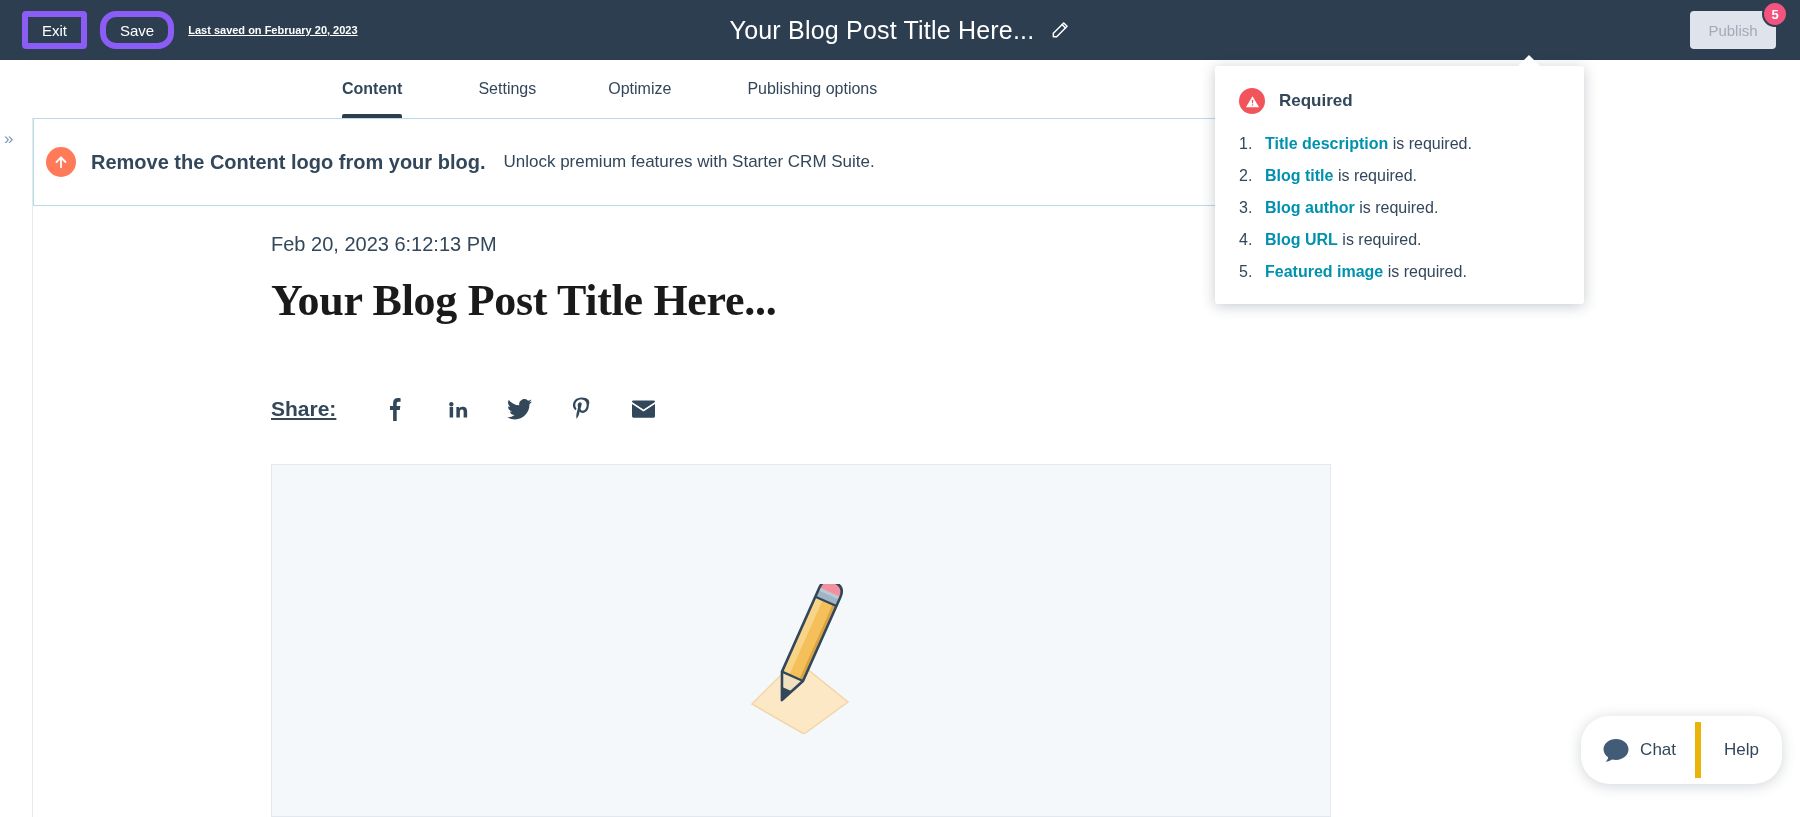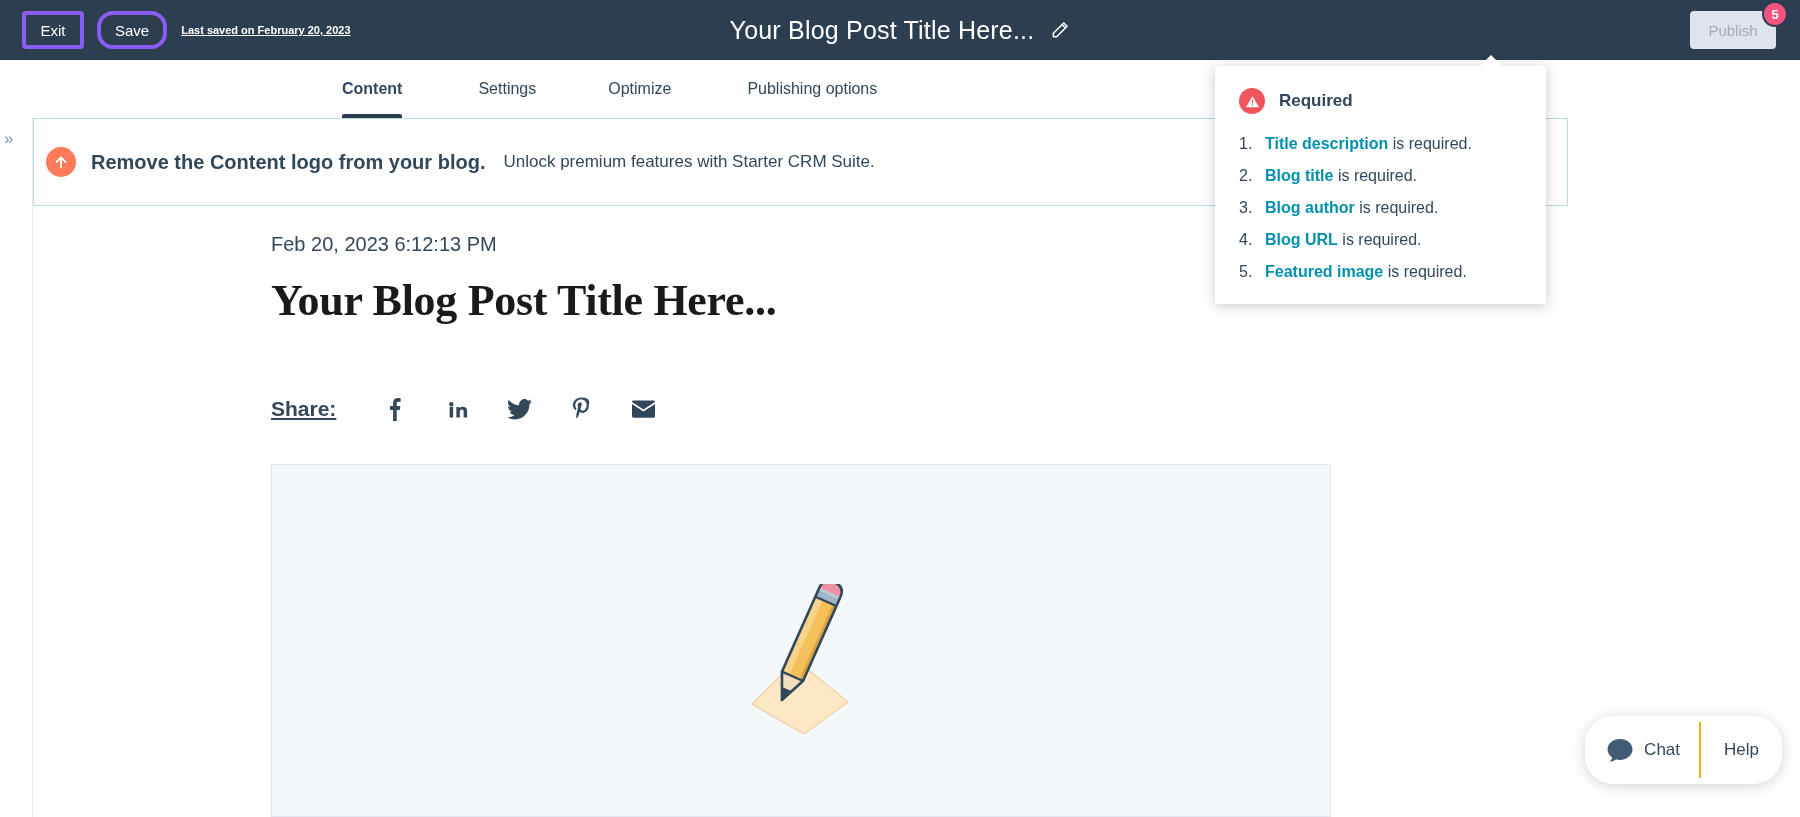--- a/index.html
+++ b/index.html
@@ -18,21 +18,21 @@
     top: 0; left: 0;
     width: 1800px; height: 60px;
     background: #2c3e50;
     display: flex;
     align-items: center;
   }
   .btn-outline {
     height: 38px;
     min-width: 62px;
     padding: 0 14px;
-    border: 4px solid #8b5cf6;
+    border: 6px solid #8b5cf6;
     border-radius: 4px;
     background: transparent;
     color: #ffffff;
     font-size: 15px;
     font-family: "Liberation Sans", sans-serif;
     cursor: pointer;
     display: flex;
     align-items: center;
     justify-content: center;
   }
@@ -256,21 +256,21 @@
     display: flex;
     align-items: center;
     justify-content: center;
   }
   .pencil-illustration { margin-top: 40px; }
 
   
   .popover {
     position: absolute;
     left: 1215px; top: 66px;
-    width: 331px;
+    width: 369px;
     background: #ffffff;
     border-radius: 3px;
     box-shadow: 0 2px 14px rgba(45,62,80,.28);
     padding: 22px 15px 24px 24px;
     z-index: 40;
   }
   .popover-arrow {
     position: absolute;
     top: -11px; right: 43px;
     width: 0; height: 0;
@@ -350,21 +350,21 @@
   .chat-btn svg { display: block; }
   .chat-label, .help-label {
     font-size: 17px;
     color: #33475b;
   }
   .help-btn {
     display: flex;
     align-items: center;
     height: 56px;
     padding: 0 23px;
-    border-left: 2px solid #eab308;
+    border-left: 6px solid #eab308;
     cursor: pointer;
   }
 </style>
 </head>
 <body>
 
 <div class="topbar">
   <button class="btn-outline btn-exit">Exit</button>
   <button class="btn-outline btn-save">Save</button>
   <span class="last-saved">Last saved on February 20, 2023</span>

